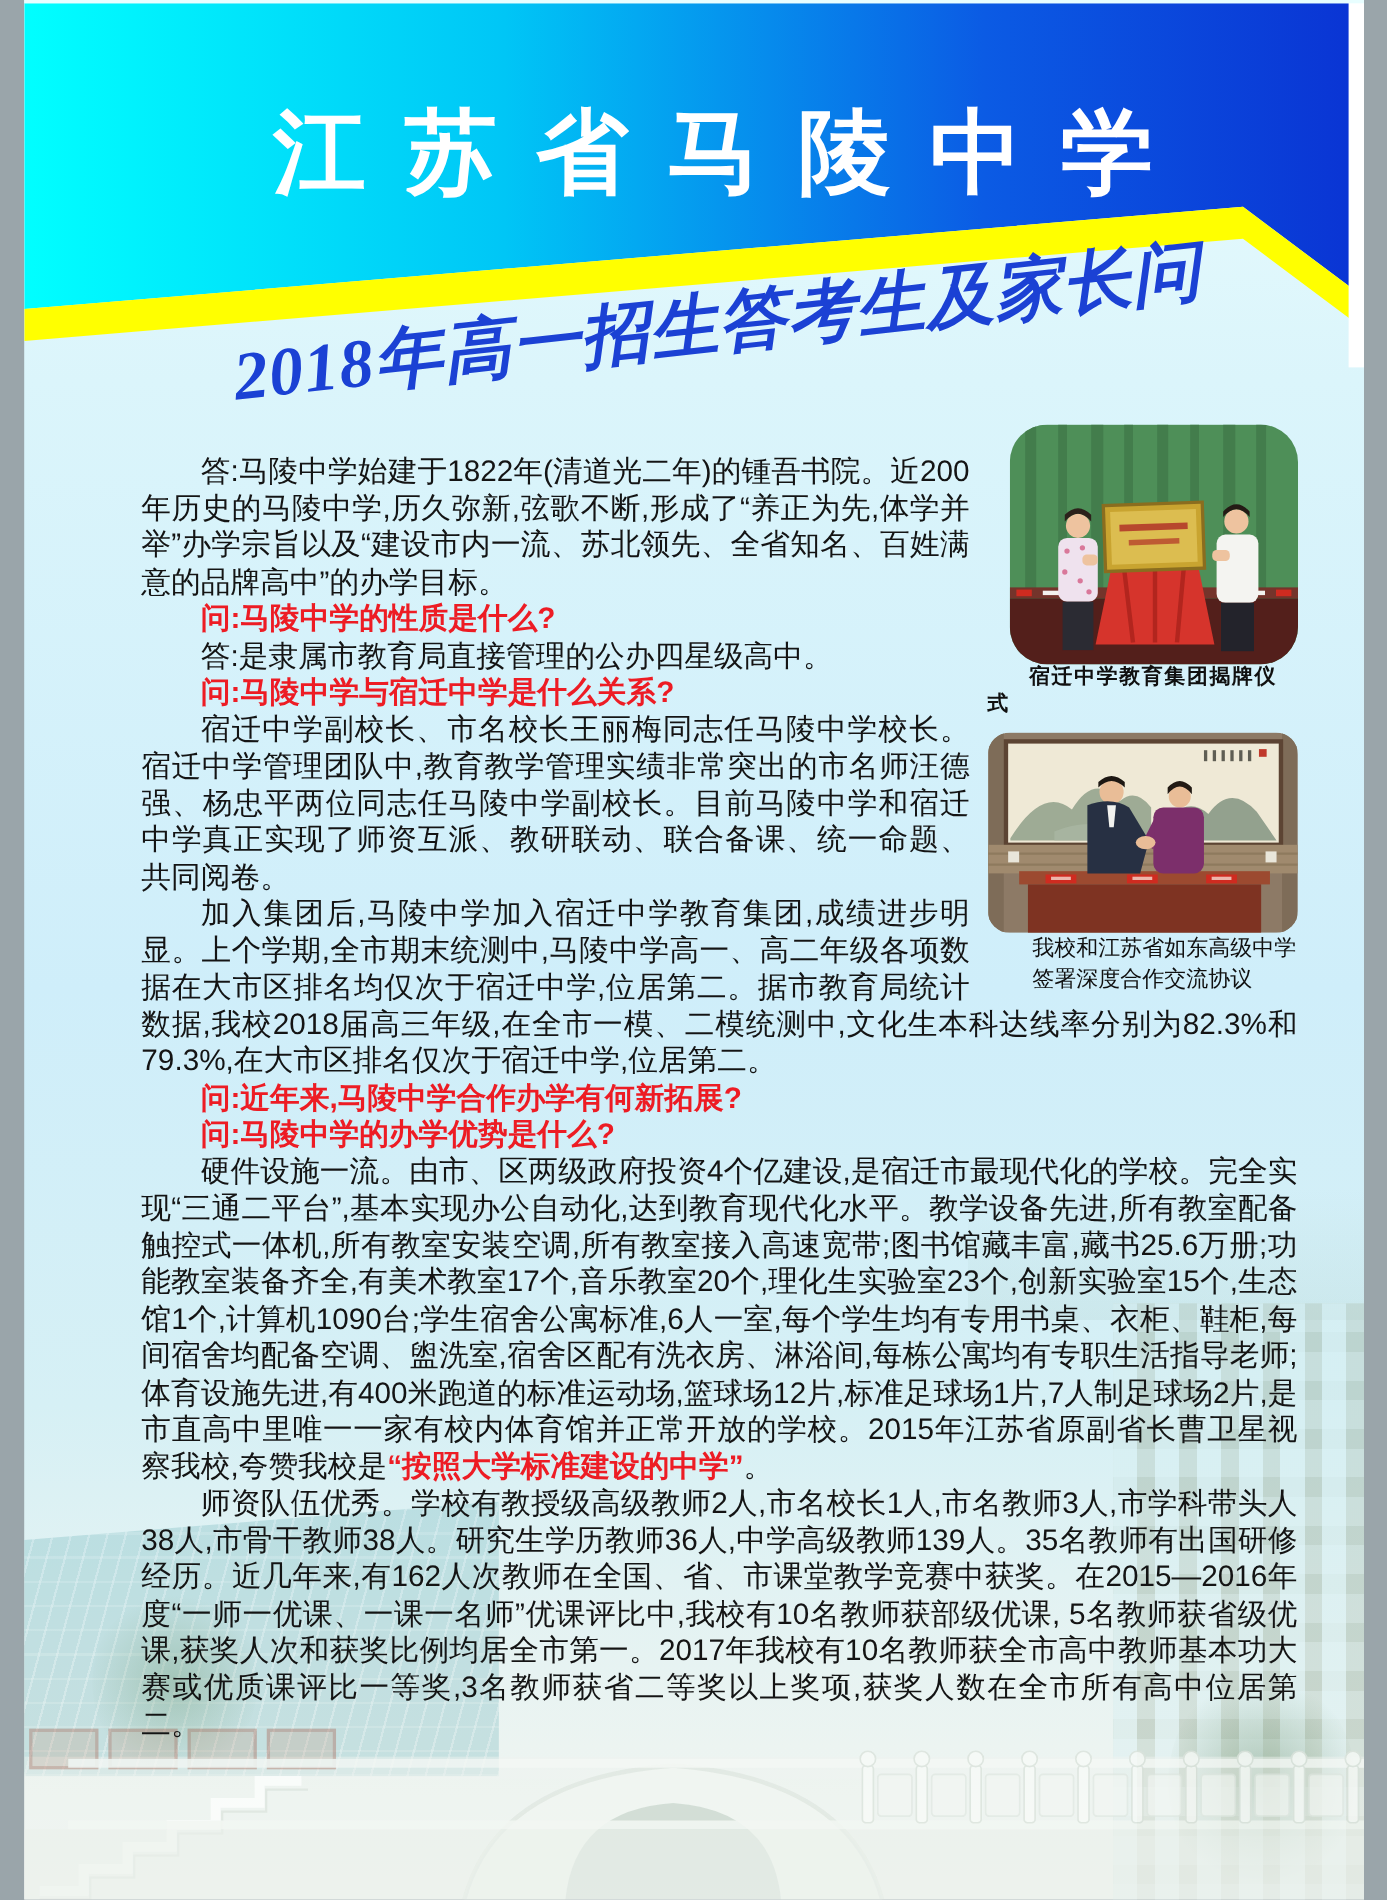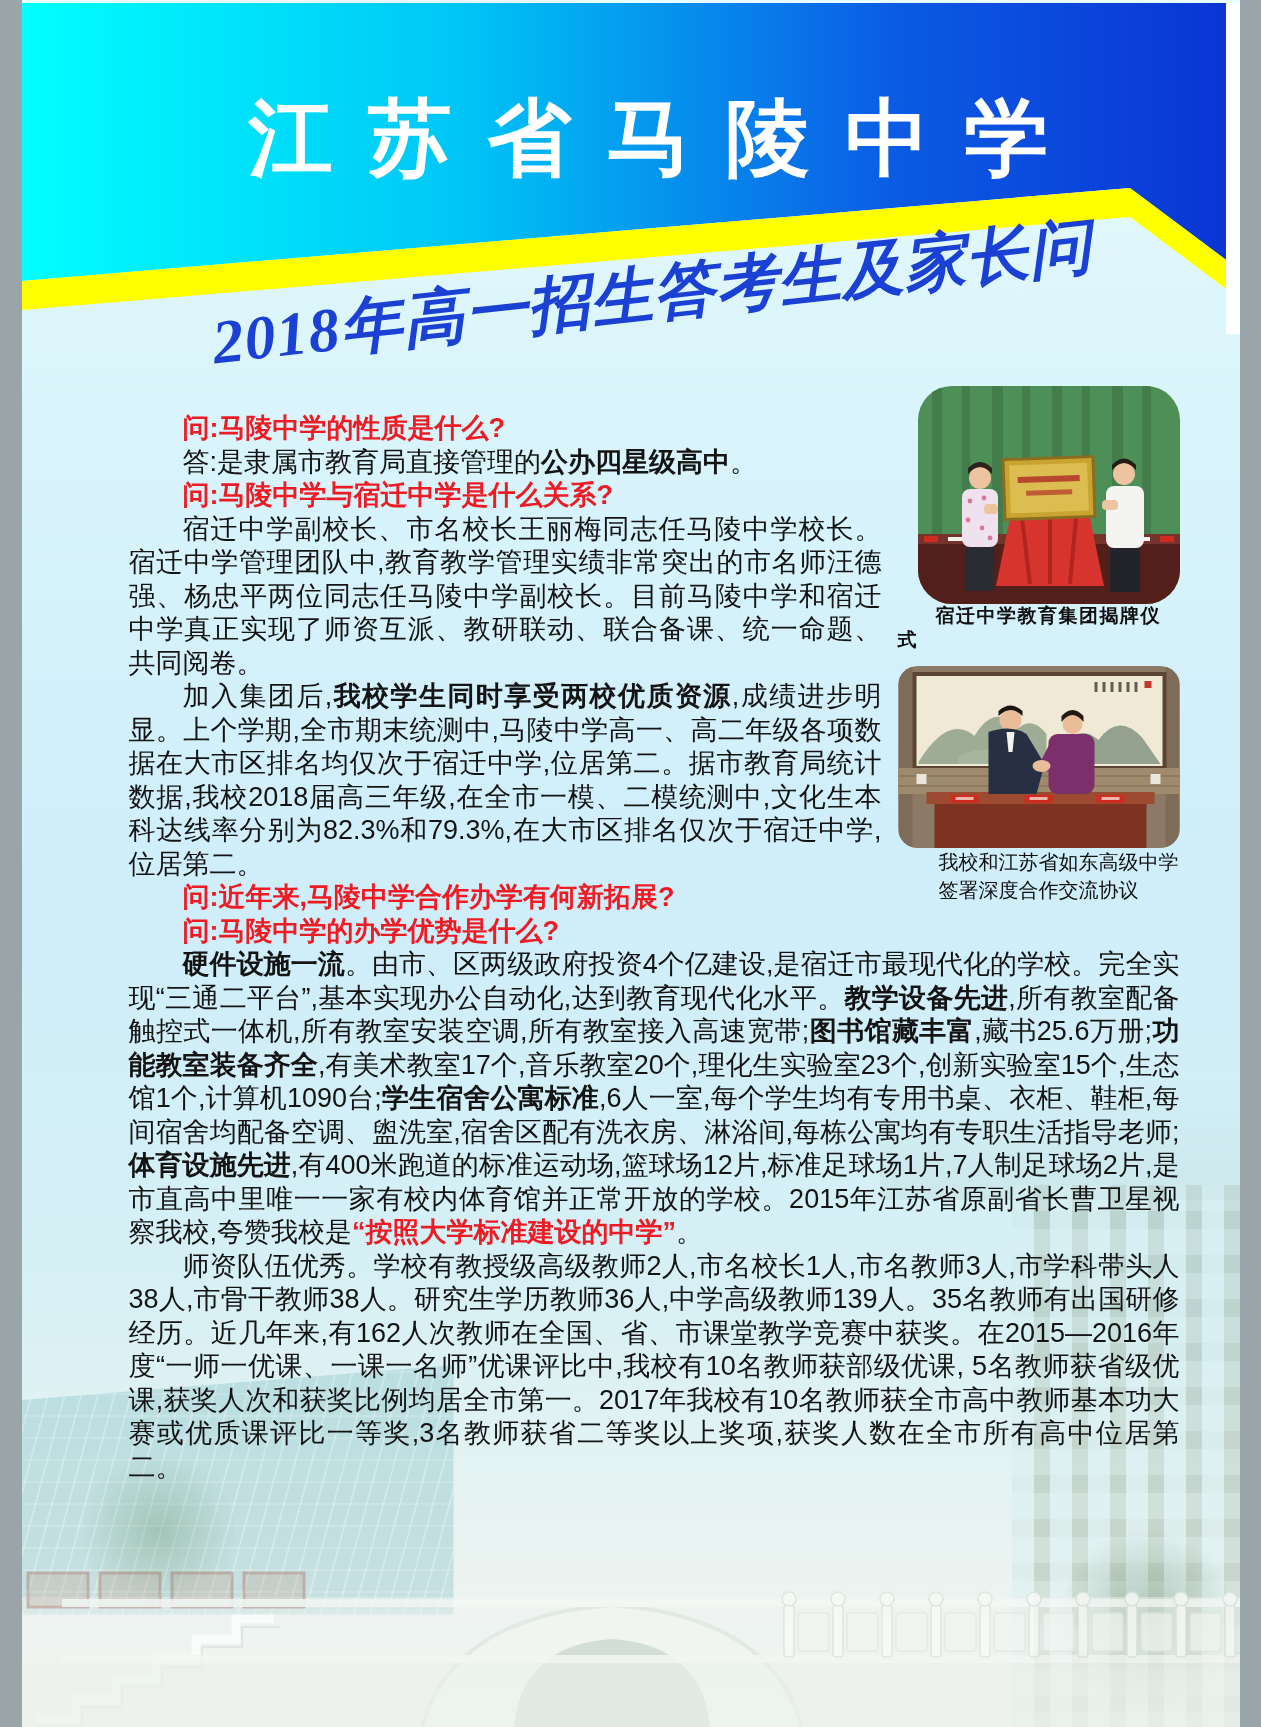--- a/index.html
+++ b/index.html
@@ -50,21 +50,21 @@
     font-size:62px; letter-spacing:1px; white-space:nowrap;
     transform:rotate(-6.3deg);
   }
   
   .content{
     position:absolute; left:107px; top:412px; width:1051px; z-index:3;
     font-size:27px; line-height:33.5px; color:#141414; text-align:justify;
   }
   .content p{margin:0; text-indent:2em;}
   .content p.q{color:#ed1c24; font-weight:bold;}
-  .content span.b{font-weight:bold;}
+  .content span.b{font-weight:normal;}
   .content span.r{color:#ed1c24; font-weight:bold;}
   
   .photo-col{float:right; width:282px; margin:-26px 0 10px 16px;}
   .photo1{width:262px; height:218px; margin-left:20px; border-radius:34px; overflow:hidden; display:block;}
   .photo2{width:282px; height:182px; margin-top:14px; border-radius:20px; overflow:hidden; display:block;}
   .cap1{font-size:19px; line-height:24px; margin:9px 0 0 20px; width:262px; 
         text-indent:0; color:#101010; font-weight:bold;}
   .cap2{font-size:20px; line-height:28px; margin-top:9px; width:282px; text-align:center;
         text-indent:2em; color:#101010;}
 </style>
@@ -267,24 +267,25 @@
           <circle cx="174" cy="58" r="10" fill="#e9bd97"></circle>
           <path d="M163,56 Q174,42 185,56 L185,50 Q174,38 163,50 Z" fill="#221a14"></path>
           <rect x="150" y="68" width="46" height="60" rx="9" fill="#7c2f6b"></rect>
           <path d="M152,76 L140,100 L150,106 Z" fill="#7c2f6b"></path>
         </g>
         <ellipse cx="143" cy="100" rx="9" ry="6" fill="#e9bd97"></ellipse>
       </svg>
       <p class="cap2">我校和江苏省如东高级中学签署深度合作交流协议</p>
     </div>
 
+      <p class="a"><span>答:马陵中学始建于1822年(清道光二年)的锺吾书院。近200年历史的马陵中学,历久弥新,弦歌不断,形成了“养正为先,体学并举”办学宗旨以及“建设市内一流、苏北领先、全省知名、百姓满意的品牌高中”的办学目标。</span></p>
       <p class="q"><span>问:马陵中学的性质是什么?</span></p>
       <p class="a"><span>答:是隶属市教育局直接管理的</span><span class="b">公办四星级高中</span><span>。</span></p>
       <p class="q"><span>问:马陵中学与宿迁中学是什么关系?</span></p>
       <p class="a"><span>宿迁中学副校长、市名校长王丽梅同志任马陵中学校长。宿迁中学管理团队中,教育教学管理实绩非常突出的市名师汪德强、杨忠平两位同志任马陵中学副校长。目前马陵中学和宿迁中学真正实现了师资互派、教研联动、联合备课、统一命题、共同阅卷。</span></p>
-      <p class="a"><span>加入集团后,</span><span class="b">我校学生同时享受两校优质资源</span><span>,成绩进步明显。上个学期,全市期末统测中,马陵中学高一、高二年级各项数据在大市区排名均仅次于宿迁中学,位居第二。据市教育局统计数据,我校2018届高三年级,在全市一模、二模统测中,文化生本科达线率分别为82.3%和79.3%,在大市区排名仅次于宿迁中学,位居第二。</span></p>
+      <p class="a"><span>加入集团后,</span><span class="b">马陵中学加入宿迁中学教育集团</span><span>,成绩进步明显。上个学期,全市期末统测中,马陵中学高一、高二年级各项数据在大市区排名均仅次于宿迁中学,位居第二。据市教育局统计数据,我校2018届高三年级,在全市一模、二模统测中,文化生本科达线率分别为82.3%和79.3%,在大市区排名仅次于宿迁中学,位居第二。</span></p>
       <p class="q"><span>问:近年来,马陵中学合作办学有何新拓展?</span></p>
       <p class="q"><span>问:马陵中学的办学优势是什么?</span></p>
       <p class="a"><span class="b">硬件设施一流</span><span>。由市、区两级政府投资4个亿建设,是宿迁市最现代化的学校。完全实现“三通二平台”,基本实现办公自动化,达到教育现代化水平。</span><span class="b">教学设备先进</span><span>,所有教室配备触控式一体机,所有教室安装空调,所有教室接入高速宽带;</span><span class="b">图书馆藏丰富</span><span>,藏书25.6万册;</span><span class="b">功能教室装备齐全</span><span>,有美术教室17个,音乐教室20个,理化生实验室23个,创新实验室15个,生态馆1个,计算机1090台;</span><span class="b">学生宿舍公寓标准</span><span>,6人一室,每个学生均有专用书桌、衣柜、鞋柜,每间宿舍均配备空调、盥洗室,宿舍区配有洗衣房、淋浴间,每栋公寓均有专职生活指导老师;</span><span class="b">体育设施先进</span><span>,有400米跑道的标准运动场,篮球场12片,标准足球场1片,7人制足球场2片,是市直高中里唯一一家有校内体育馆并正常开放的学校。2015年江苏省原副省长曹卫星视察我校,夸赞我校是</span><span class="b r">“按照大学标准建设的中学”</span><span>。</span></p>
       <p class="a"><span>师资队伍优秀。学校有教授级高级教师2人,市名校长1人,市名教师3人,市学科带头人38人,市骨干教师38人。研究生学历教师36人,中学高级教师139人。35名教师有出国研修经历。近几年来,有162人次教师在全国、省、市课堂教学竞赛中获奖。在2015—2016年度“一师一优课、一课一名师”优课评比中,我校有10名教师获部级优课, 5名教师获省级优课,获奖人次和获奖比例均居全市第一。2017年我校有10名教师获全市高中教师基本功大赛或优质课评比一等奖,3名教师获省二等奖以上奖项,获奖人数在全市所有高中位居第二。</span></p>
     </div>
 
 </div>
 
 </body></html>

